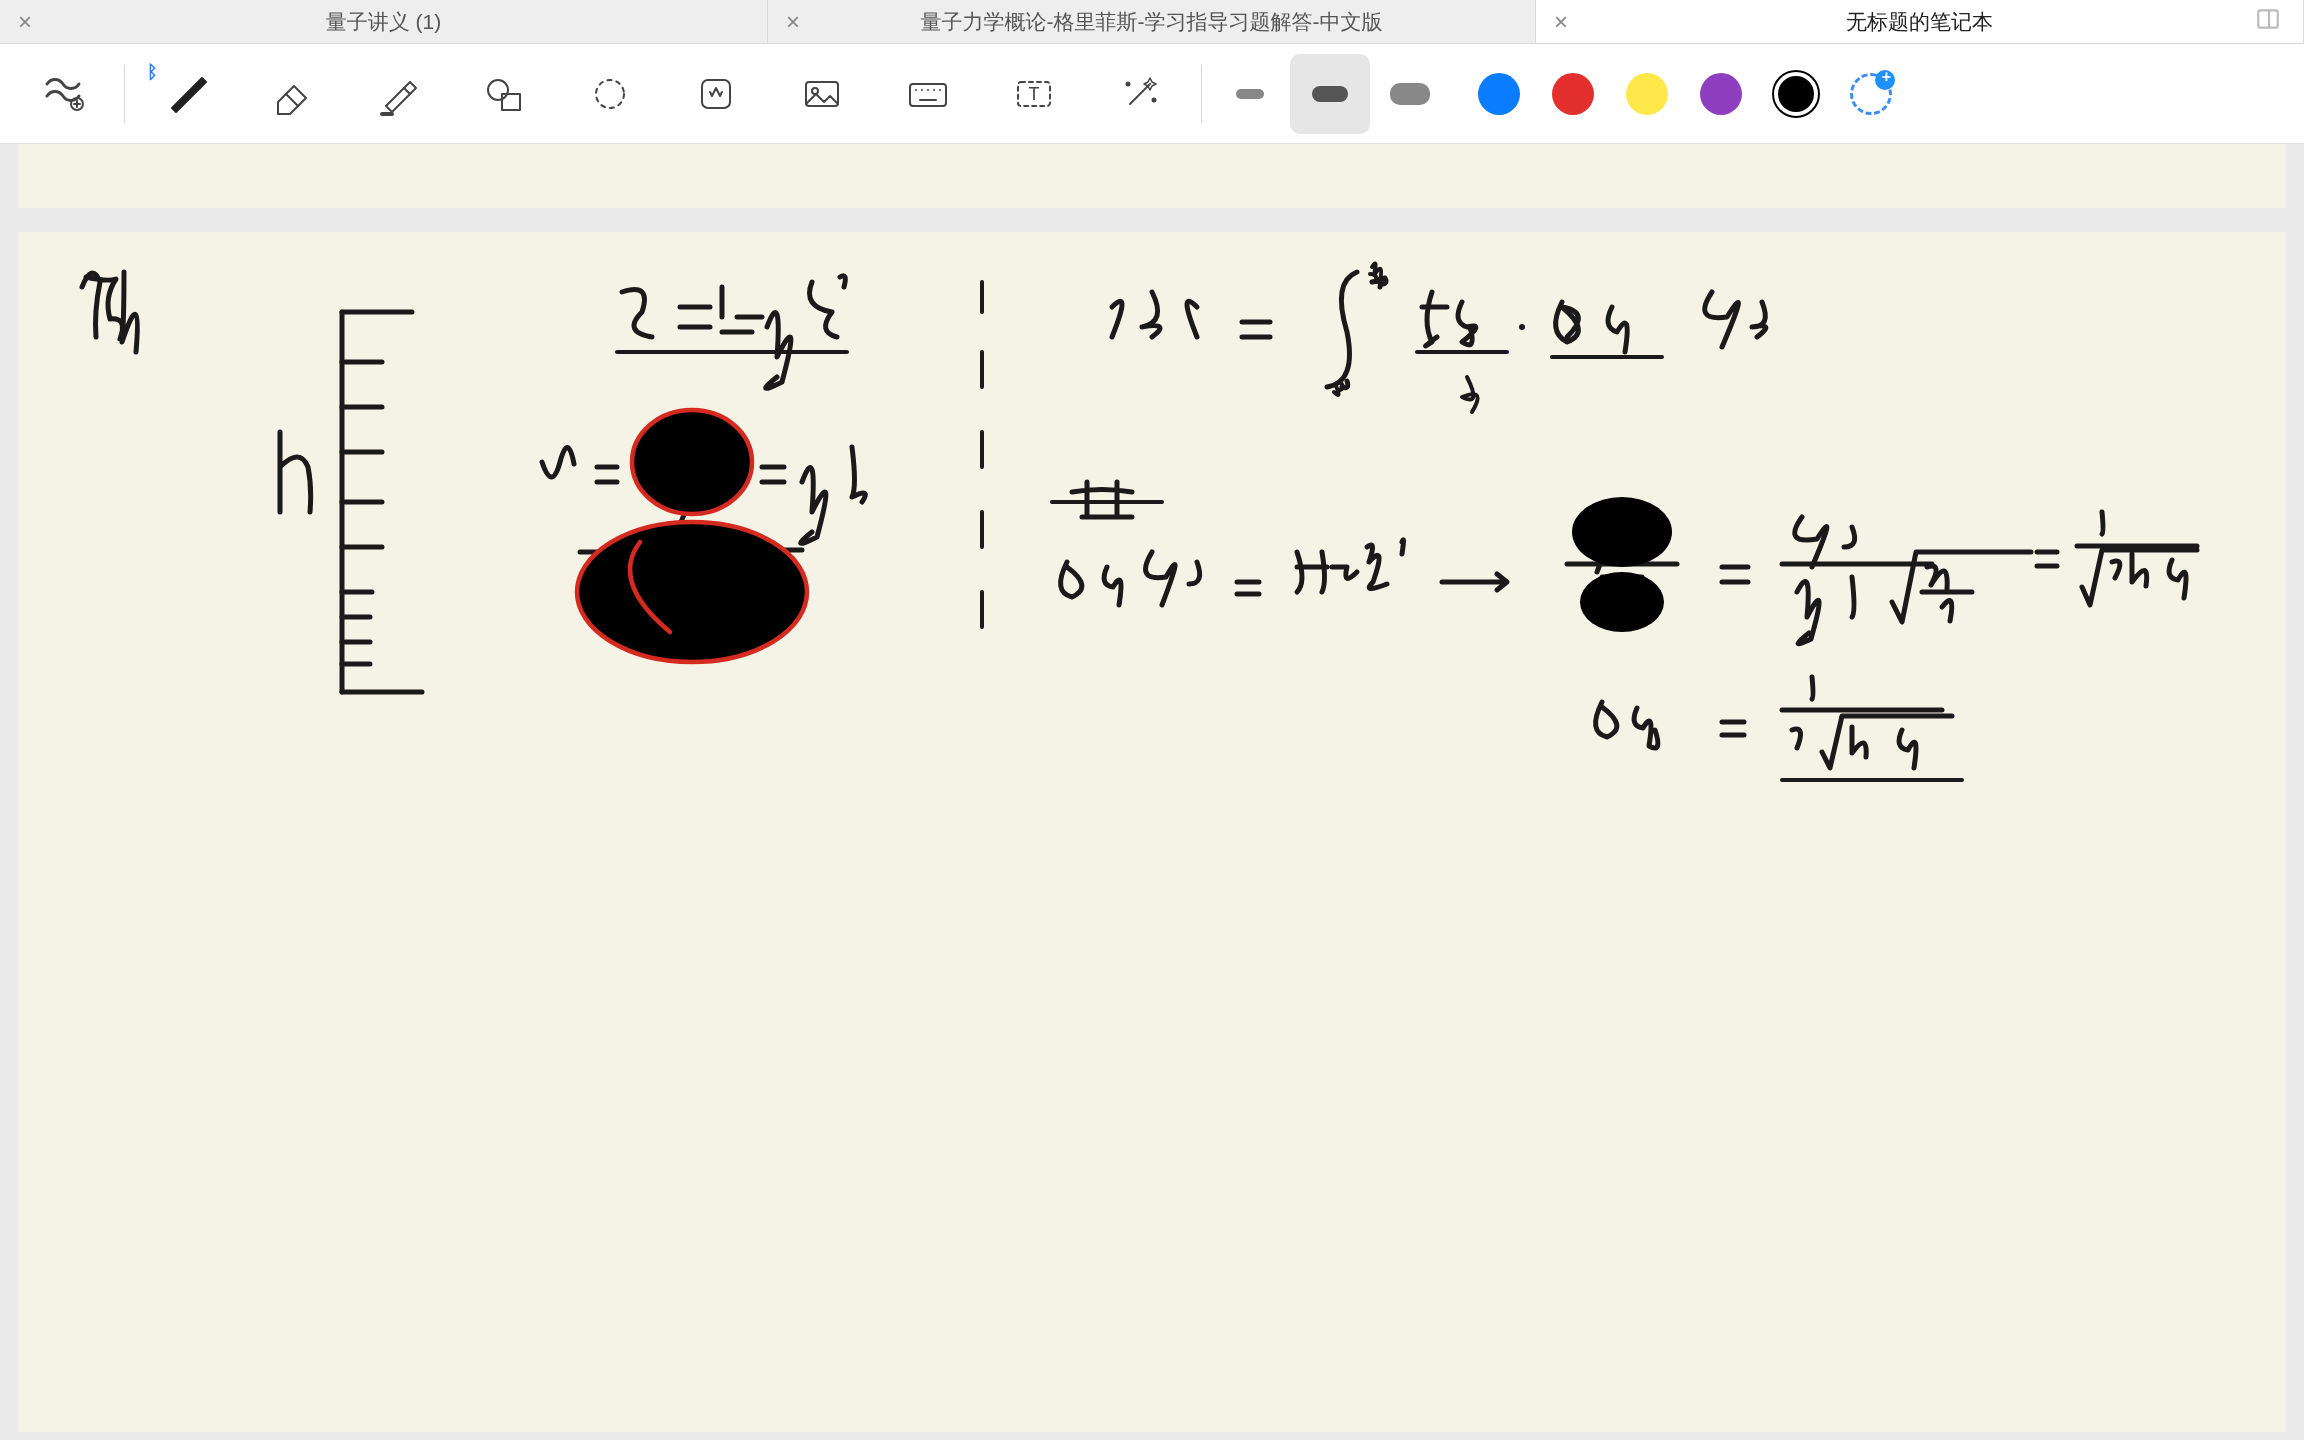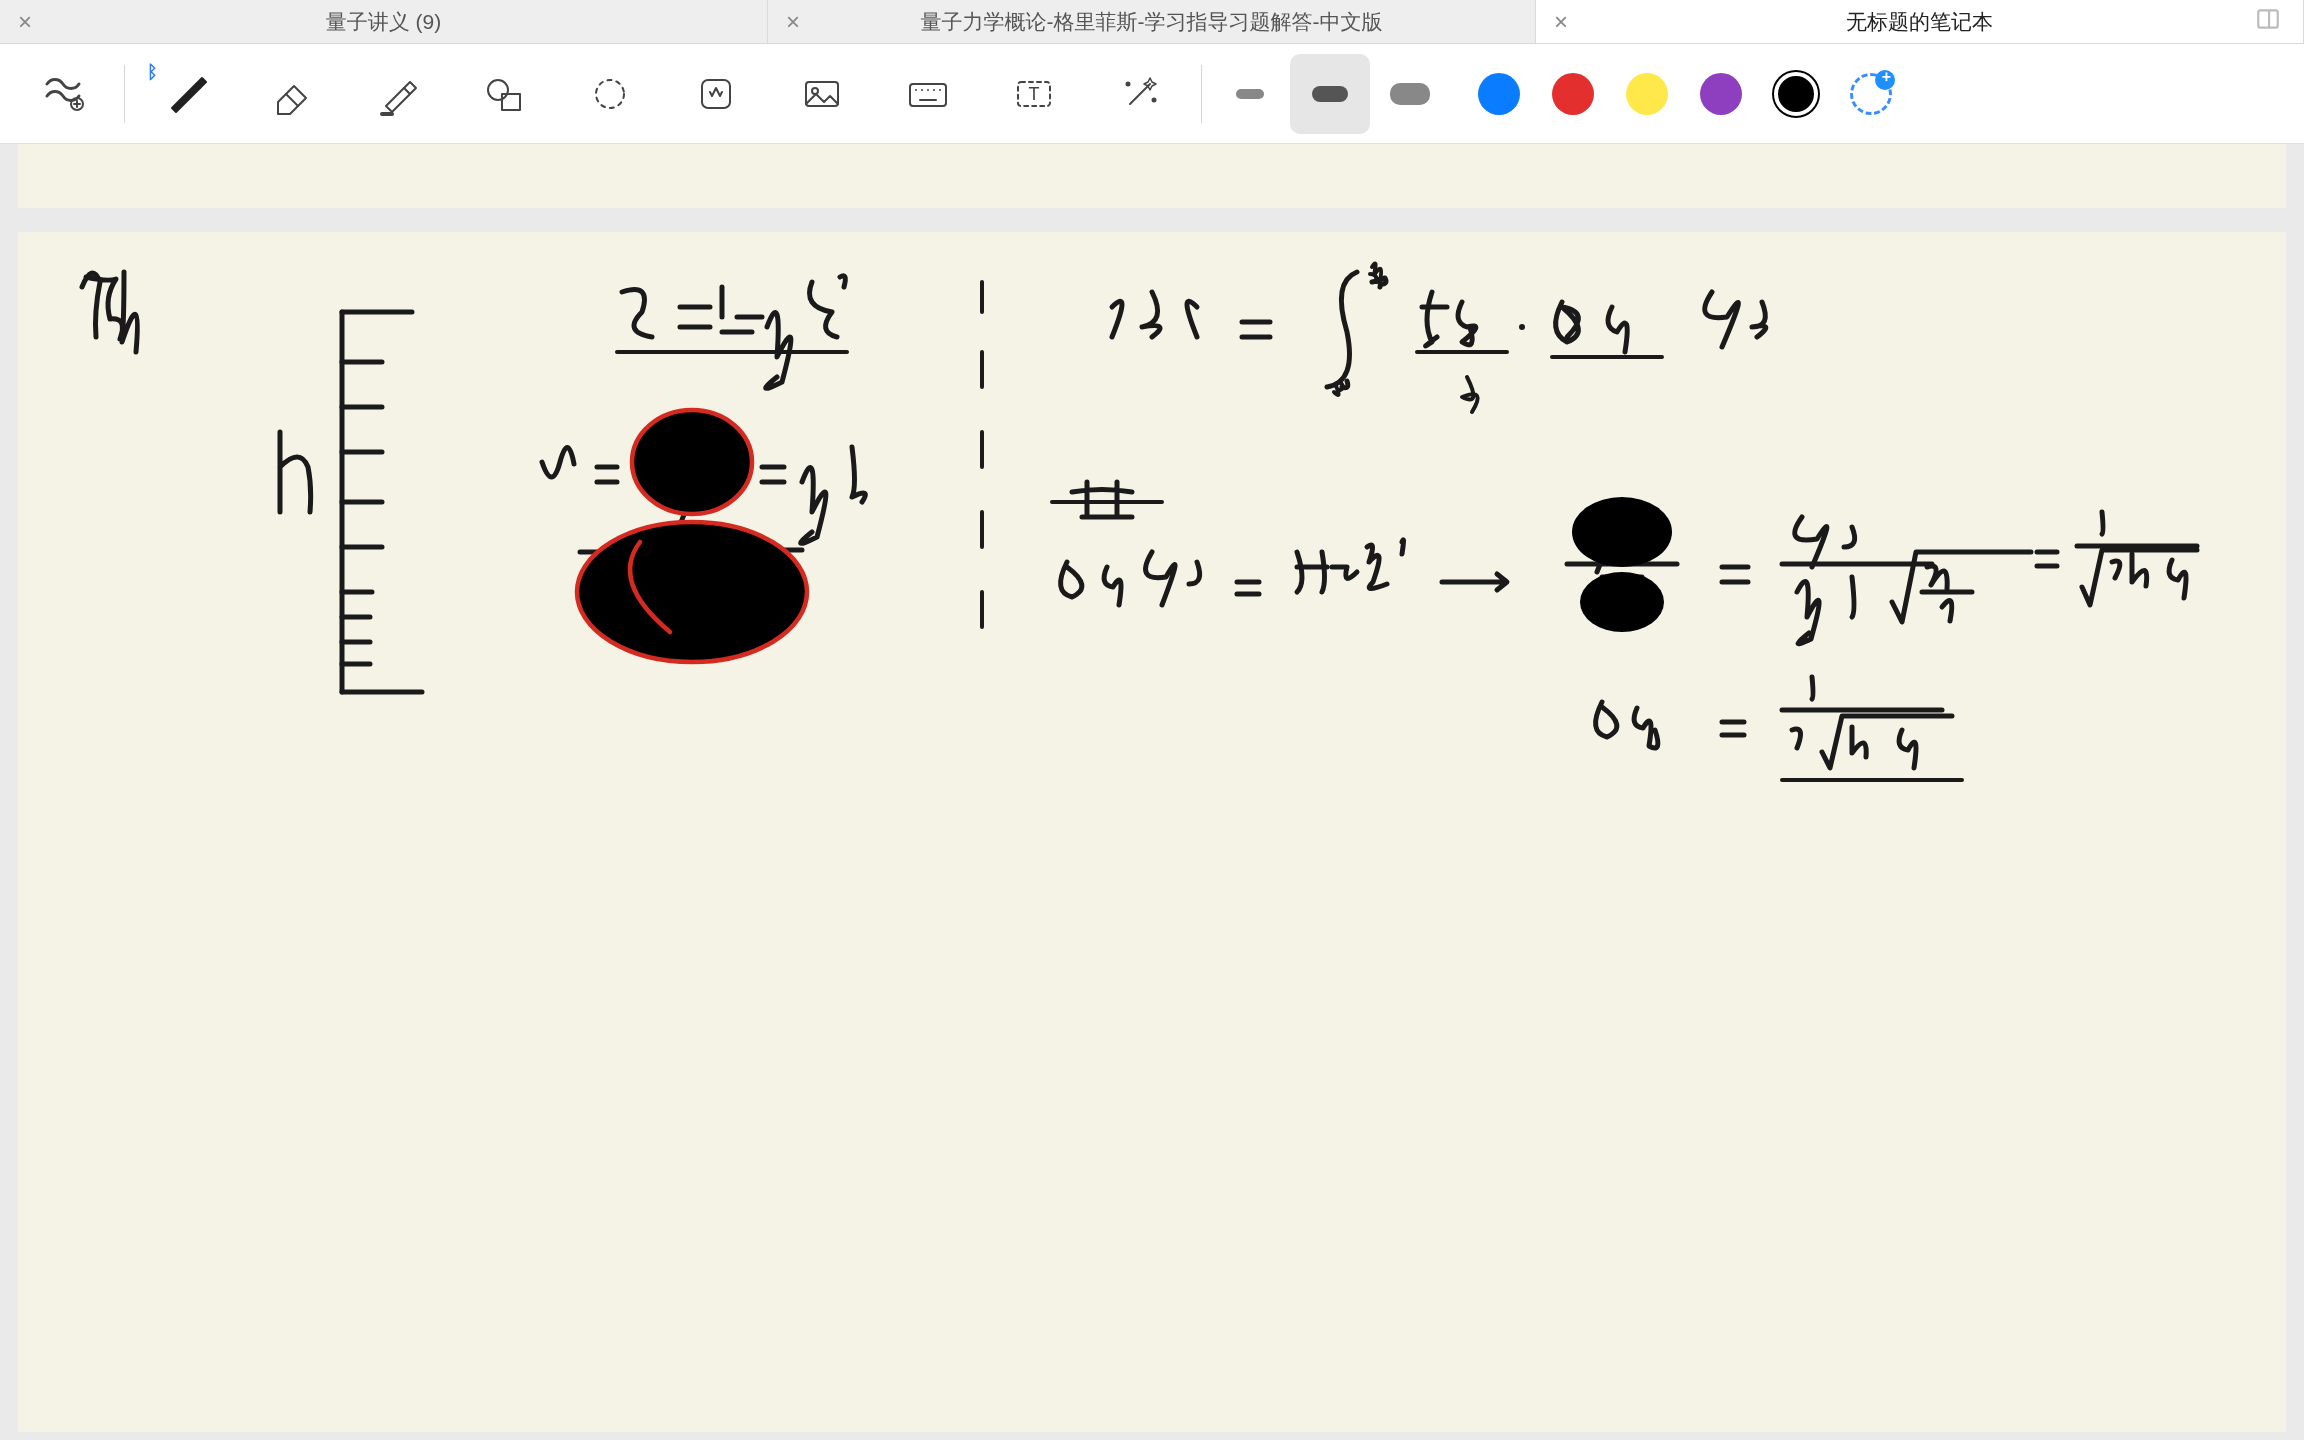--- a/index.html
+++ b/index.html
@@ -60,21 +60,21 @@
   }
 </style>
 </head>
 <body>
 
 <div class="app">
 
   <div class="tabbar">
     <div class="tab">
       <span class="close">×</span>
-      <span>量子讲义 (9)</span>
+      <span>量子讲义 (1)</span>
     </div>
     <div class="tab">
       <span class="close">×</span>
       <span>量子力学概论-格里菲斯-学习指导习题解答-中文版</span>
     </div>
     <div class="tab active">
       <span class="close">×</span>
       <span>无标题的笔记本</span>
       <span class="tab-right-icon">
         <svg viewBox="0 0 24 24">

